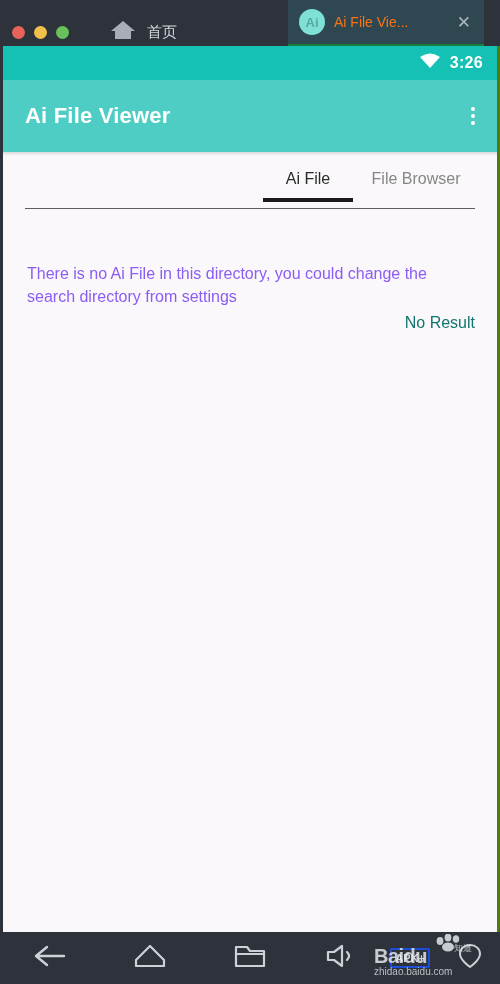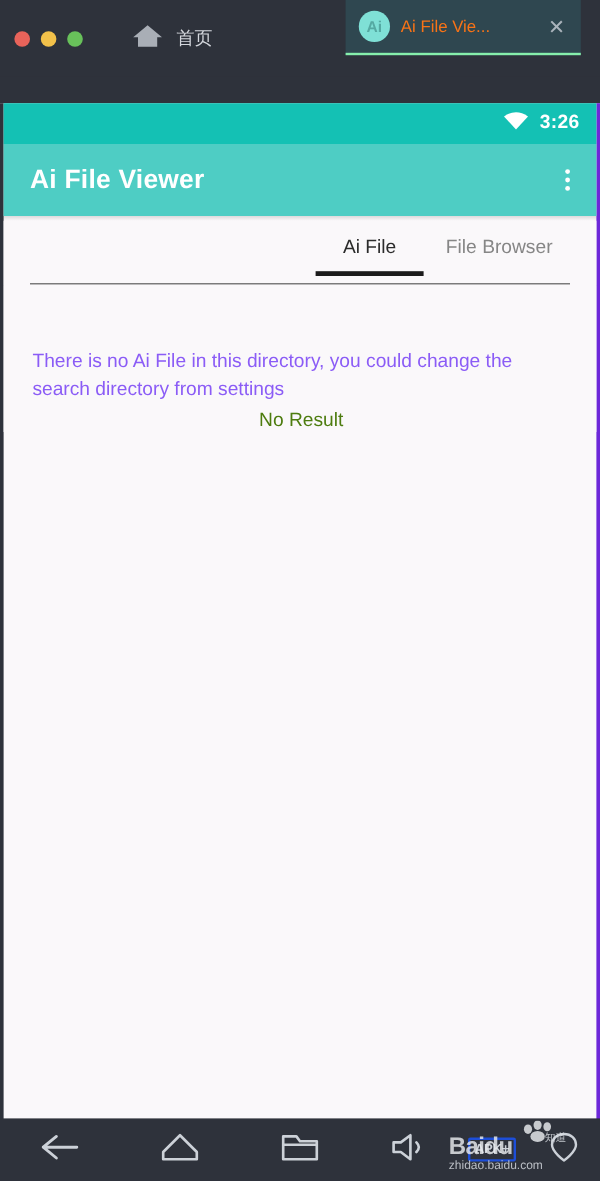--- a/index.html
+++ b/index.html
@@ -24,50 +24,50 @@
 
   .home-tab {
     display: flex; align-items: center; gap: 10px;
     margin-left: 40px; height: 46px;
   }
   .home-label { color: #d4d7dd; font-size: 15px; }
 
   .app-tab {
     position: absolute; left: 288px; top: 0; width: 196px; height: 46px;
     background: #2f4750; display: flex; align-items: center; gap: 9px;
-    padding: 0 10px 0 11px; border-bottom: 2px solid #86efac;
+    padding: 0 10px 0 11px; border-bottom: 2px solid #15803d;
   }
   .favicon {
     width: 26px; height: 26px; border-radius: 50%;
     background: #7fe0d6; flex: none;
     display: flex; align-items: center; justify-content: center;
     font-size: 13px; color: #55a9a2; font-weight: bold;
   }
   .app-tab-title {
     color: #f97316; font-size: 14px; white-space: nowrap;
     overflow: hidden; flex: 1;
   }
   .tab-close { color: #aab3bb; font-size: 17px; line-height: 1; padding: 2px 3px; }
 
   
   .device {
     position: absolute; left: 0; top: 46px; width: 500px; height: 886px;
     background: #faf8fa;
-    border-left: 3px solid #2e323b; border-right: 3px solid #6d28d9; margin-top: 40px;
+    border-left: 3px solid #2e323b; border-right: 3px solid #4d7c0f;
   }
 
   .statusbar {
     height: 34px; background: #14c1b4;
     display: flex; align-items: center; justify-content: flex-end;
     gap: 9px; padding-right: 14px;
   }
   .status-time { color: #ffffff; font-size: 16px; font-weight: bold; letter-spacing: .3px; }
 
   .appbar {
-    height: 60px; background: #4ecdc4;
+    height: 72px; background: #4ecdc4;
     display: flex; align-items: center; justify-content: space-between;
     padding: 0 14px 0 22px;
   }
   .appbar-title { color: #ffffff; font-size: 22px; font-weight: bold; letter-spacing: .2px; }
   .overflow { display: flex; flex-direction: column; gap: 3px; padding: 6px 8px; }
   .overflow i { display: block; width: 4px; height: 4px; border-radius: 50%; background: #fff; }
 
   .appbar-shadow {
     height: 4px;
     background: linear-gradient(to bottom, rgba(0,0,0,.12), rgba(0,0,0,0));
@@ -93,21 +93,21 @@
     position: absolute; left: 22px; right: 22px; bottom: 1px;
     height: 1px; background: #5d5d5d;
   }
 
   
   .content { padding: 52px 22px 0 24px; background: #faf8fa; }
   .empty-msg {
     font-size: 16px; color: #8b5cf6; line-height: 1.45;
   }
   .no-result {
-    margin-top: 6px; text-align: center; font-size: 16px; color: #4d7c0f;
+    margin-top: 6px; text-align: right; font-size: 16px; color: #0f766e;
   }
 
   
   .navbar {
     position: absolute; left: 0; top: 932px; width: 500px; height: 52px;
     background: #2e323b; display: flex; align-items: center;
   }
   .navbtn { display: flex; align-items: center; justify-content: center; }
   .n1 { width: 100px; } .n2 { width: 100px; }
   .n3 { width: 100px; } .n4 { width: 80px; } .n5 { width: 60px; }

